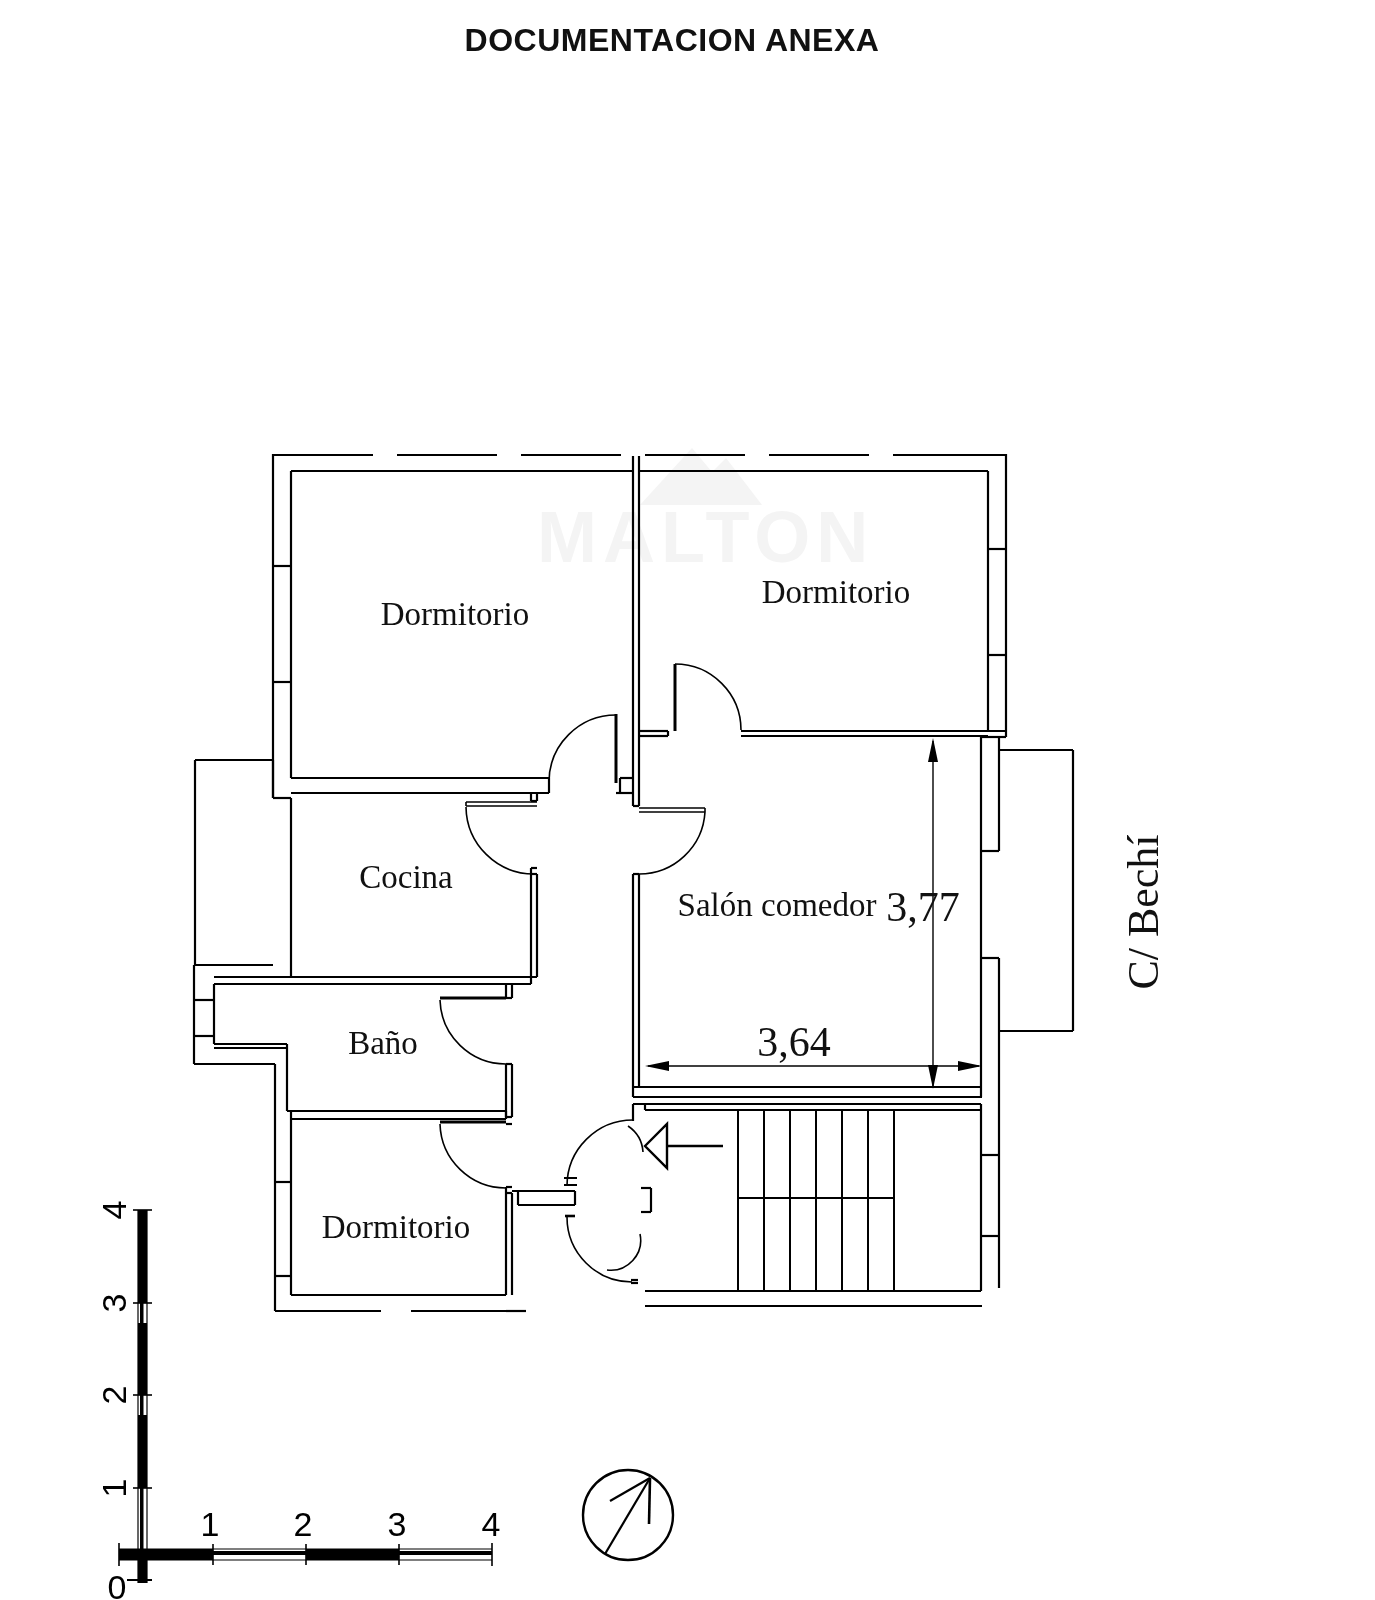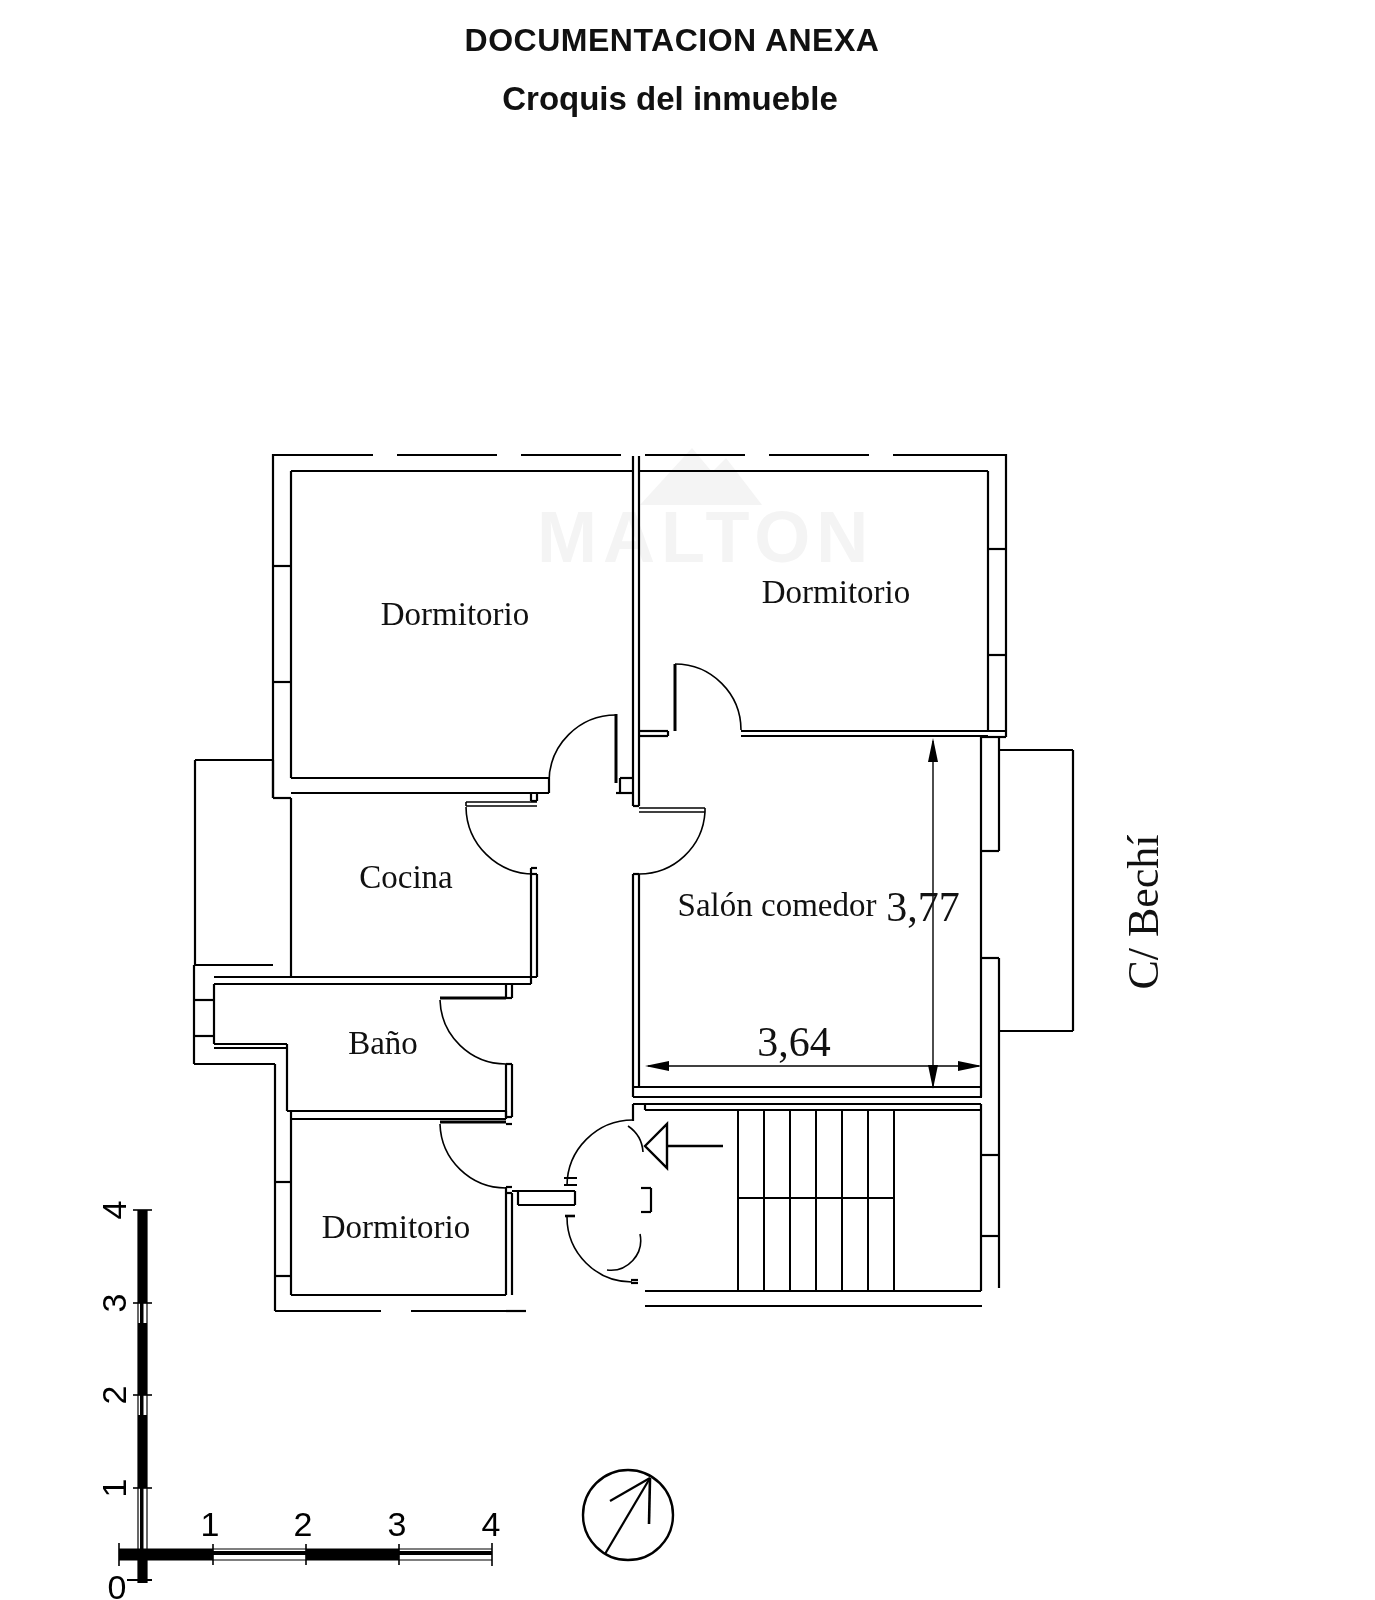--- a/index.html
+++ b/index.html
@@ -13,21 +13,20 @@
   .dim{font-family:"Liberation Serif",serif;font-size:42px;fill:#111;}
   .num{font-family:"Liberation Sans",sans-serif;font-size:34px;fill:#000;}
   .street{font-family:"Liberation Serif",serif;font-size:44px;fill:#111;}
 </style>
 </head>
 <body>
 <div class="page">
 
 <div class="title1">DOCUMENTACION ANEXA</div>
 
-<div class="title2">Croquis del inmueble</div>
 <svg width="1375" height="1600" viewBox="0 0 1375 1600" fill="none">
 
 <g>
         <path d="M 640 505 L 692 448 L 712 472 L 726 458 L 762 505 Z" fill="#f4f4f4"></path>
       </g>
 
 <g>
         <text x="537" y="562" font-family="Liberation Sans,sans-serif" font-weight="bold" font-size="72" letter-spacing="6" fill="#f4f4f4">MALTON</text>
       </g>
 

